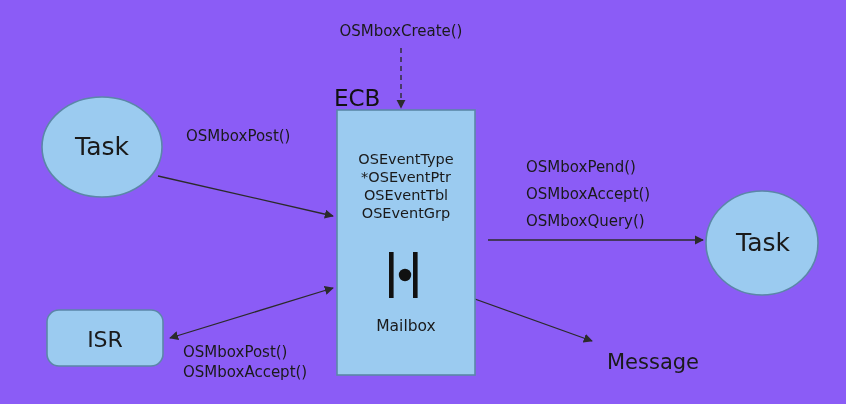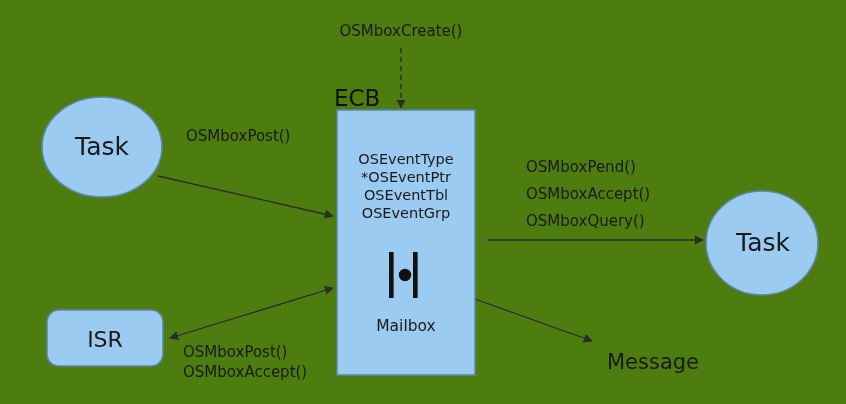--- a/index.html
+++ b/index.html
@@ -4,21 +4,21 @@
 <style>
   html, body {
     margin: 0;
     padding: 0;
     background: #ffffff;
   }
   #canvas {
     position: relative;
     width: 846px;
     height: 404px;
-    background: #4d7c0f;
+    background: #8b5cf6;
     overflow: hidden;
     font-family: "DejaVu Sans", "Liberation Sans", sans-serif;
   }
   #diagram-svg {
     position: absolute;
     left: 0;
     top: 0;
     width: 846px;
     height: 404px;
   }

